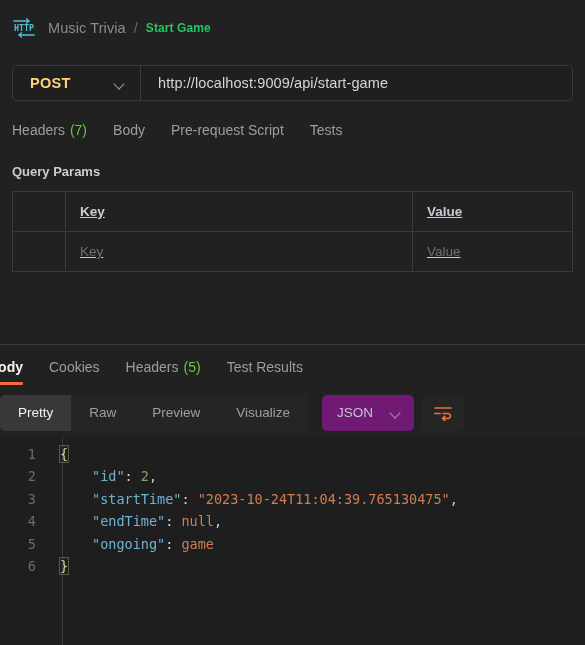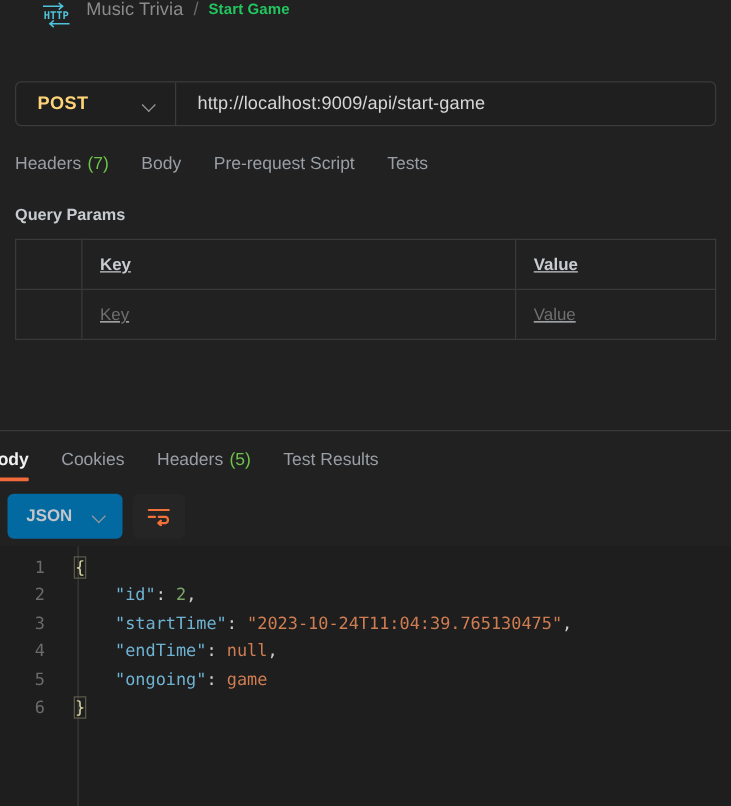--- a/index.html
+++ b/index.html
@@ -26,23 +26,23 @@
     display: flex;
     flex-direction: column;
     background: #212121;
   }
 
   
   .breadcrumb-bar {
     height: 56px;
     flex: 0 0 56px;
     display: flex;
-    padding: 0 4px;
+    align-items: center;
+    padding: 0 12px;
     background: #212121;
-    margin-left: 29px;
   }
 
   .http-icon {
     width: 24px;
     height: 24px;
     margin-right: 12px;
     flex: 0 0 24px;
     display: flex;
     align-items: center;
     justify-content: center;
@@ -265,29 +265,28 @@
     white-space: nowrap;
   }
   .seg.active {
     background: #383838;
     color: #f2f2f2;
   }
 
   .fmt-select {
     height: 36px;
     min-width: 92px;
-    background: #0369a1;
+    background: #701a75;
     border-radius: 5px;
     display: flex;
     align-items: center;
     justify-content: space-between;
     padding: 0 12px 0 15px;
     cursor: pointer;
     margin-left: 6px;
-    font-weight: bold;
   }
   .fmt-select .lbl {
     color: #c2c6ca;
     font-size: 13.5px;
   }
 
   .wrap-btn {
     width: 42px;
     height: 36px;
     background: #252525;
@@ -429,20 +428,26 @@
       <div class="tab">
         <span>Headers</span>
         <span class="count">(5)</span>
       </div>
       <div class="tab">
         <span>Test Results</span>
       </div>
     </div>
 
   <div class="fmt-row">
+    <div class="seg-group" id="seg-group">
+        <div class="seg active">Pretty</div>
+        <div class="seg">Raw</div>
+        <div class="seg">Preview</div>
+        <div class="seg">Visualize</div>
+      </div>
     <div class="fmt-select">
       <span class="lbl">JSON</span>
       <span class="chev"></span>
     </div>
     <div class="wrap-btn">
       <svg width="20" height="16" viewBox="0 0 20 16" aria-hidden="true">
         <path d="M2 3 H18" stroke="#f2703a" stroke-width="1.7" stroke-linecap="round"></path>
         <path d="M2 8.5 H7" stroke="#f2703a" stroke-width="1.7" stroke-linecap="round"></path>
         <path d="M10 8.5 H15.5 A2.6 2.6 0 0 1 15.5 13.5 H10.2" stroke="#f2703a" stroke-width="1.7" fill="none" stroke-linecap="round"></path>
         <path d="M11.8 11.5 L9.6 13.5 L11.8 15.3" stroke="#f2703a" stroke-width="1.7" fill="none" stroke-linecap="round" stroke-linejoin="round"></path>

